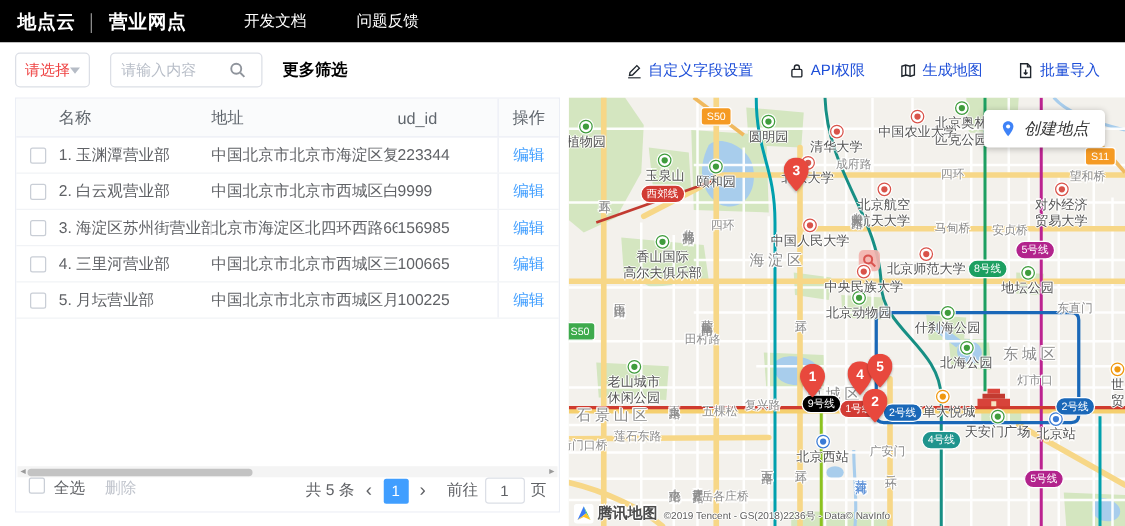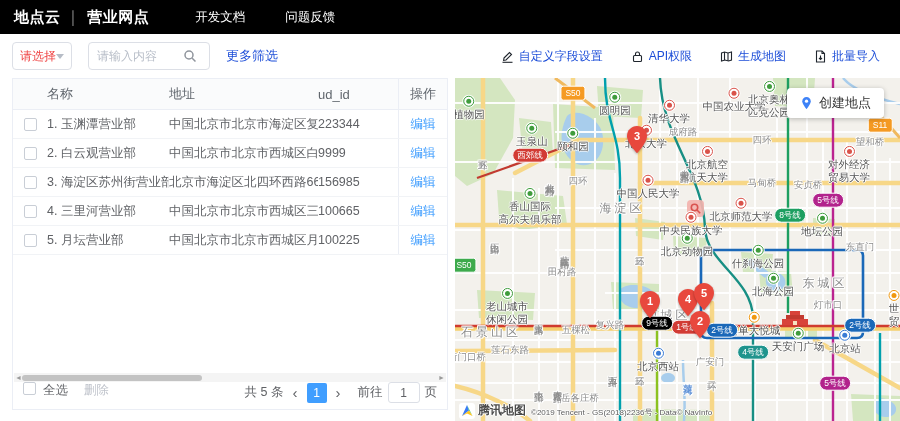--- a/index.html
+++ b/index.html
@@ -13,21 +13,21 @@
   .nav-items { margin-left:46px; display:flex; gap:40px; }
   .nav-items span { color:#fff; font-size:12.5px; cursor:pointer; }
 
   
   .toolbar { height:44px; display:flex; align-items:center; padding:0 12px; background:#fff; }
   .f-select { width:60px; height:28px; border:1px solid #dcdfe6; border-radius:4px; display:flex; align-items:center; justify-content:space-between; padding:0 7px; color:#ef4444; font-size:12px; cursor:pointer; }
   .caret { width:0; height:0; border-left:4px solid transparent; border-right:4px solid transparent; border-top:5px solid #b6bcc6; }
   .searchbox { margin-left:16px; width:122px; height:28px; border:1px solid #dcdfe6; border-radius:4px; display:flex; align-items:center; padding:0 8px; }
   .searchbox input { border:none; outline:none; width:86px; font-size:12px; color:#606266; font-family:inherit; }
   .searchbox input::placeholder { color:#b8bec8; }
-  .more { margin-left:16px; font-size:13px; color:#1d4ed8; cursor:pointer; }
+  .more { margin-left:16px; font-size:13px; color:#000000; cursor:pointer;font-weight:bold; }
   .toolbar-right { margin-left:auto; display:flex; align-items:center; gap:28px; padding-right:8px; }
   .tool-btn { display:flex; align-items:center; gap:5px; font-size:12px; color:#1d4ed8; cursor:pointer; }
   .tool-btn svg { display:block; }
 
   
   .main { display:flex; align-items:flex-start; padding-left:12px; gap:7px; }
 
   
   .card { position:relative; width:436px; height:332px; background:#fff; border:1px solid #ebeef5; }
   .thead { display:flex; align-items:center; height:31px; background:#fafbfc; border-bottom:1px solid #ebeef5; font-size:13px; color:#60666d; }
@@ -67,21 +67,21 @@
   .poi .txt { font-size:10.5px; color:#545454; white-space:pre-line; text-align:center; line-height:1.2;
         text-shadow:1px 0 0 #fff,-1px 0 0 #fff,0 1px 0 #fff,0 -1px 0 #fff; }
   .poi-ico { width:11px; height:11px; border-radius:50%; background:#fff; border:1.5px solid var(--c); box-shadow:0 0 0 1px rgba(255,255,255,.9); position:relative; }
   .poi-ico::after { content:""; position:absolute; inset:2px; border-radius:50%; background:var(--c); }
   .poi.park { --c:#3f9c3c; } .poi.uni { --c:#d9534a; } .poi.station { --c:#3a7bd5; } .poi.shop { --c:#f0980f; }
   .mbadge { position:absolute; transform:translate(-50%,-50%); font-size:8.5px; color:#fff; padding:1px 4px; border-radius:8px; border:1px solid #fff; line-height:1.25; white-space:nowrap; }
   .mbadge.sq { border-radius:3px; }
   .pin { position:absolute; filter:drop-shadow(0 1px 1px rgba(0,0,0,.3)); pointer-events:auto; cursor:pointer; }
   .create-btn { position:absolute; top:10px; right:16px; height:30px; background:#fff; border:none; border-radius:4px;
         box-shadow:0 1px 5px rgba(0,0,0,.25); display:flex; align-items:center; gap:6px; padding:0 13px;
-        font-size:13px; color:#333; font-family:inherit; cursor:pointer; }
+        font-size:13px; color:#333; font-family:inherit; cursor:pointer;font-style:italic; }
   .attribution { position:absolute; left:4px; bottom:2px; display:flex; align-items:flex-end; gap:3px; }
   .logo-text { font-size:12px; font-weight:bold; color:#4b4b4b;
         text-shadow:1px 0 0 #fff,-1px 0 0 #fff,0 1px 0 #fff,0 -1px 0 #fff; }
   .copy { font-size:8px; color:#5d5d5d; margin-left:2px; margin-bottom:1px;
         text-shadow:1px 0 0 #fff,-1px 0 0 #fff,0 1px 0 #fff,0 -1px 0 #fff; white-space:nowrap; }
 </style>
 </head>
 <body>
 
 <div class="app">

